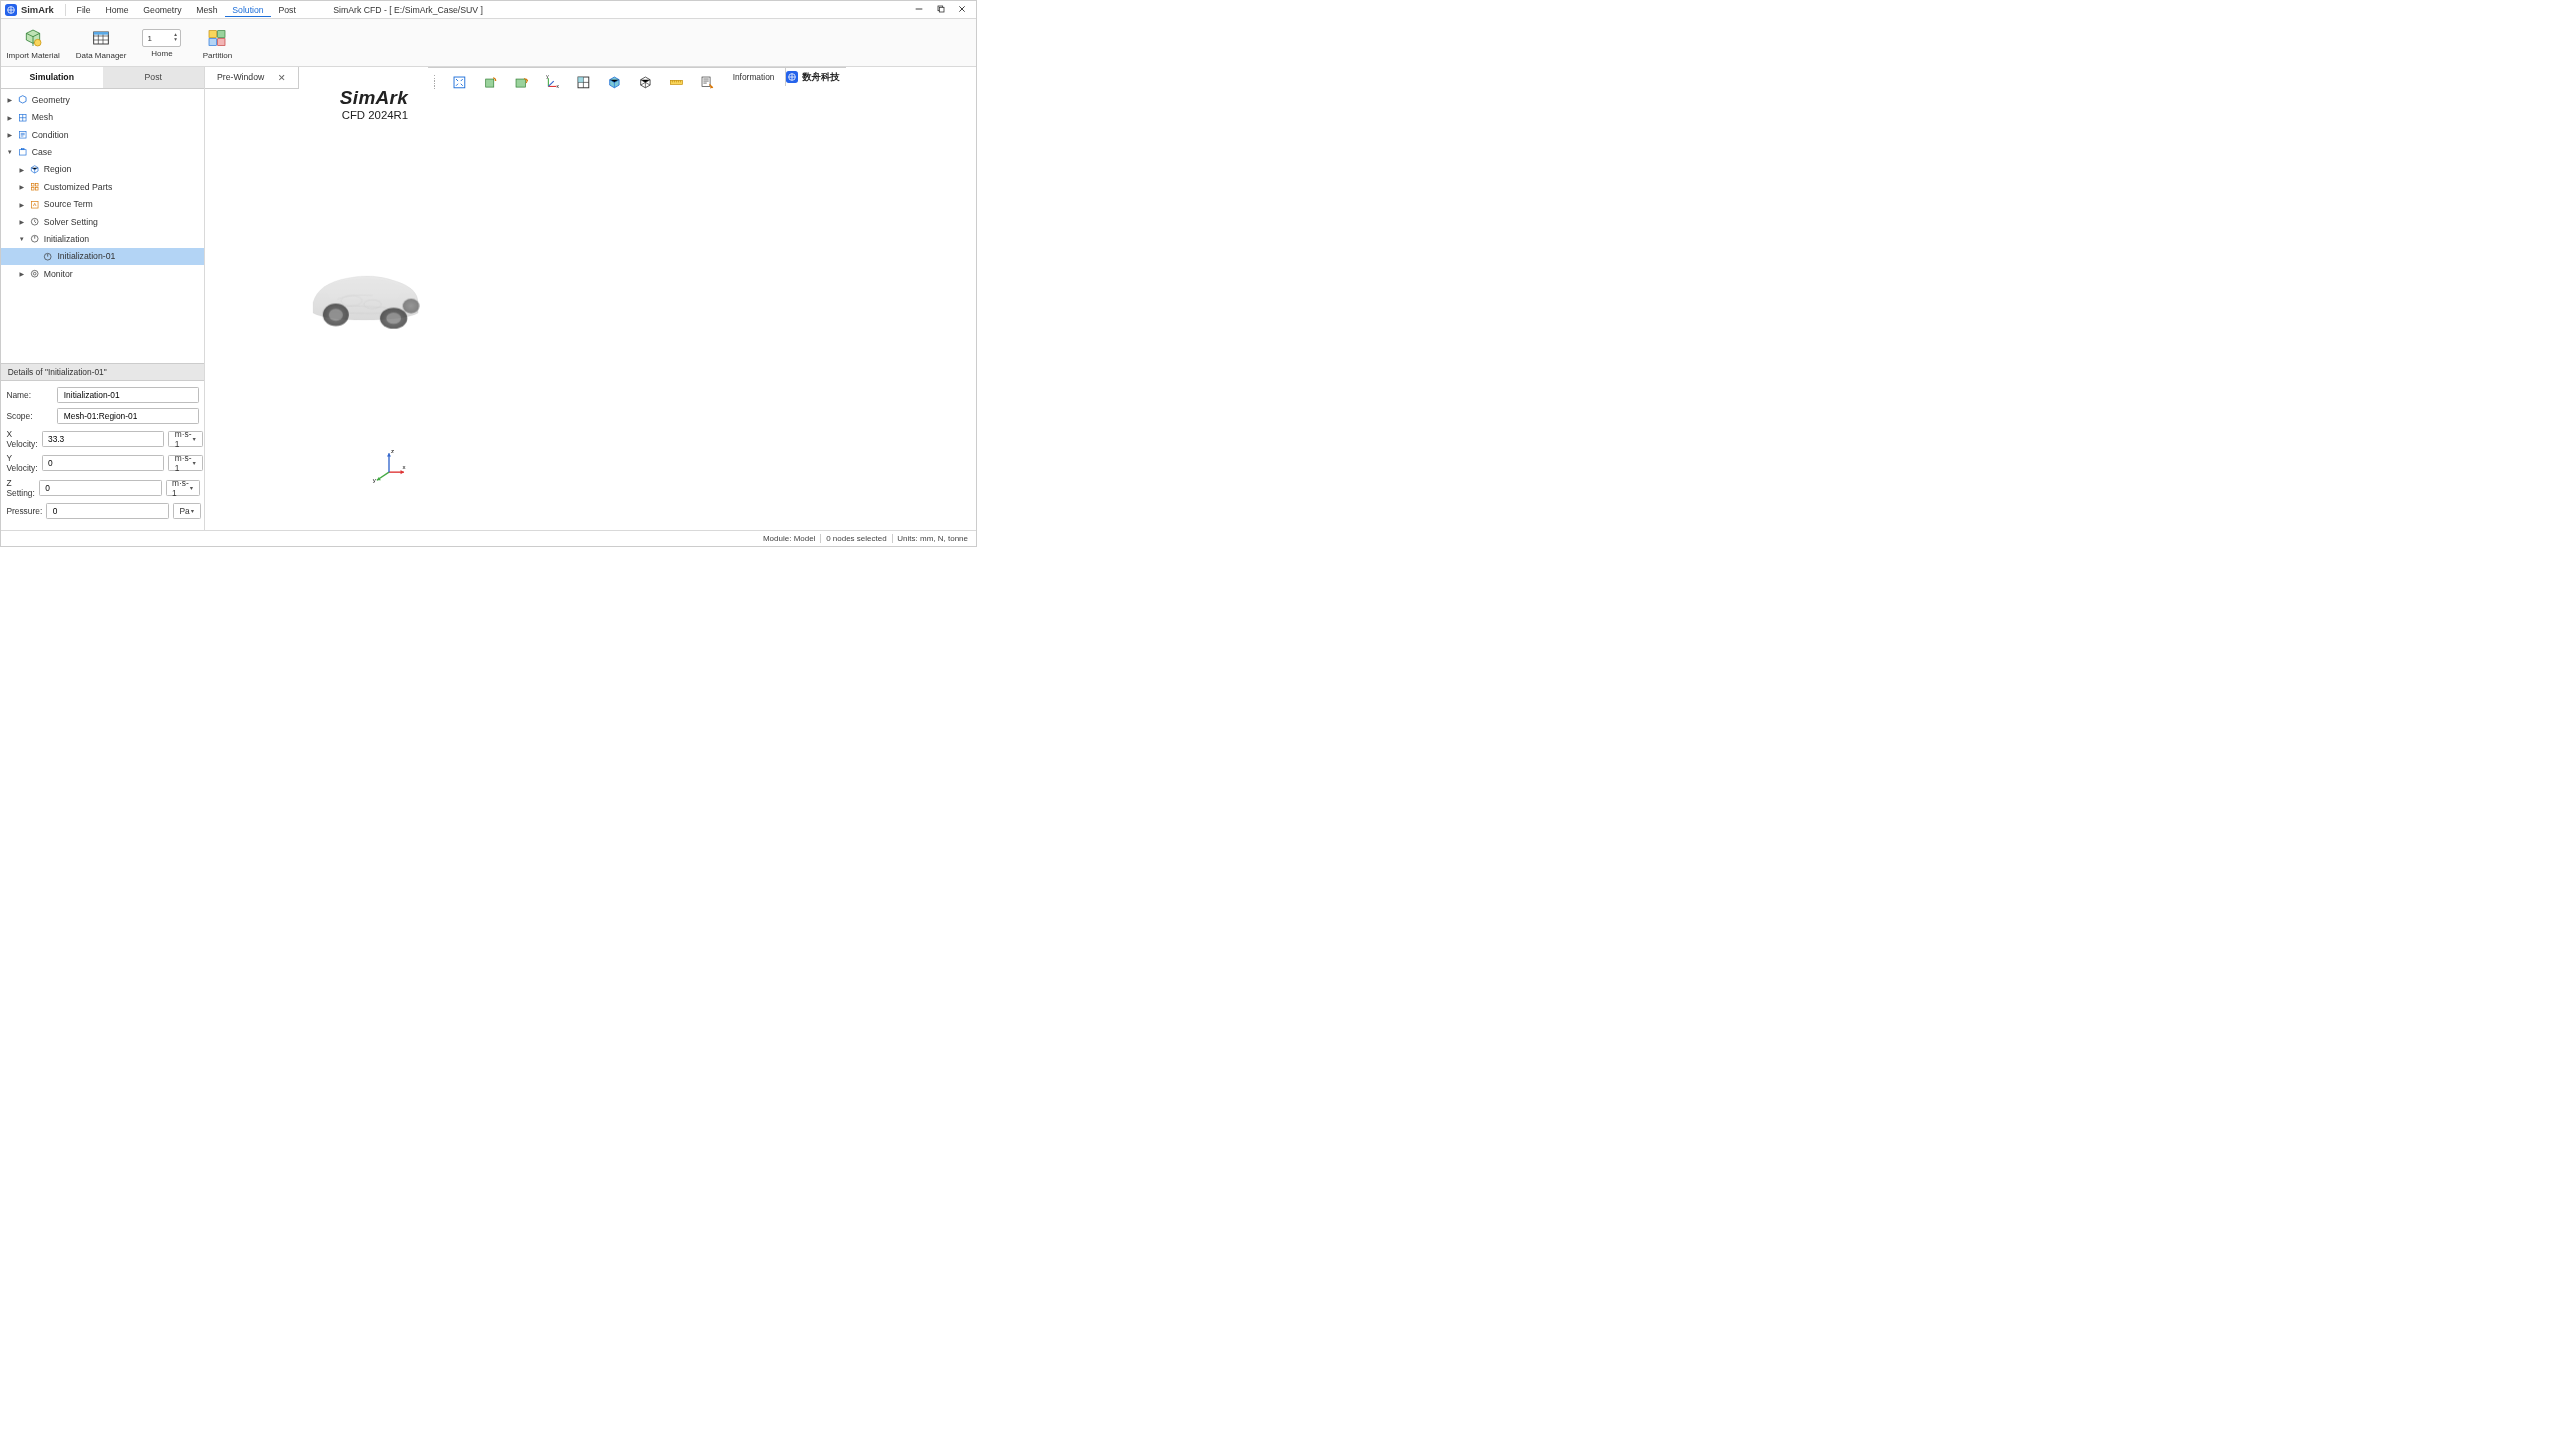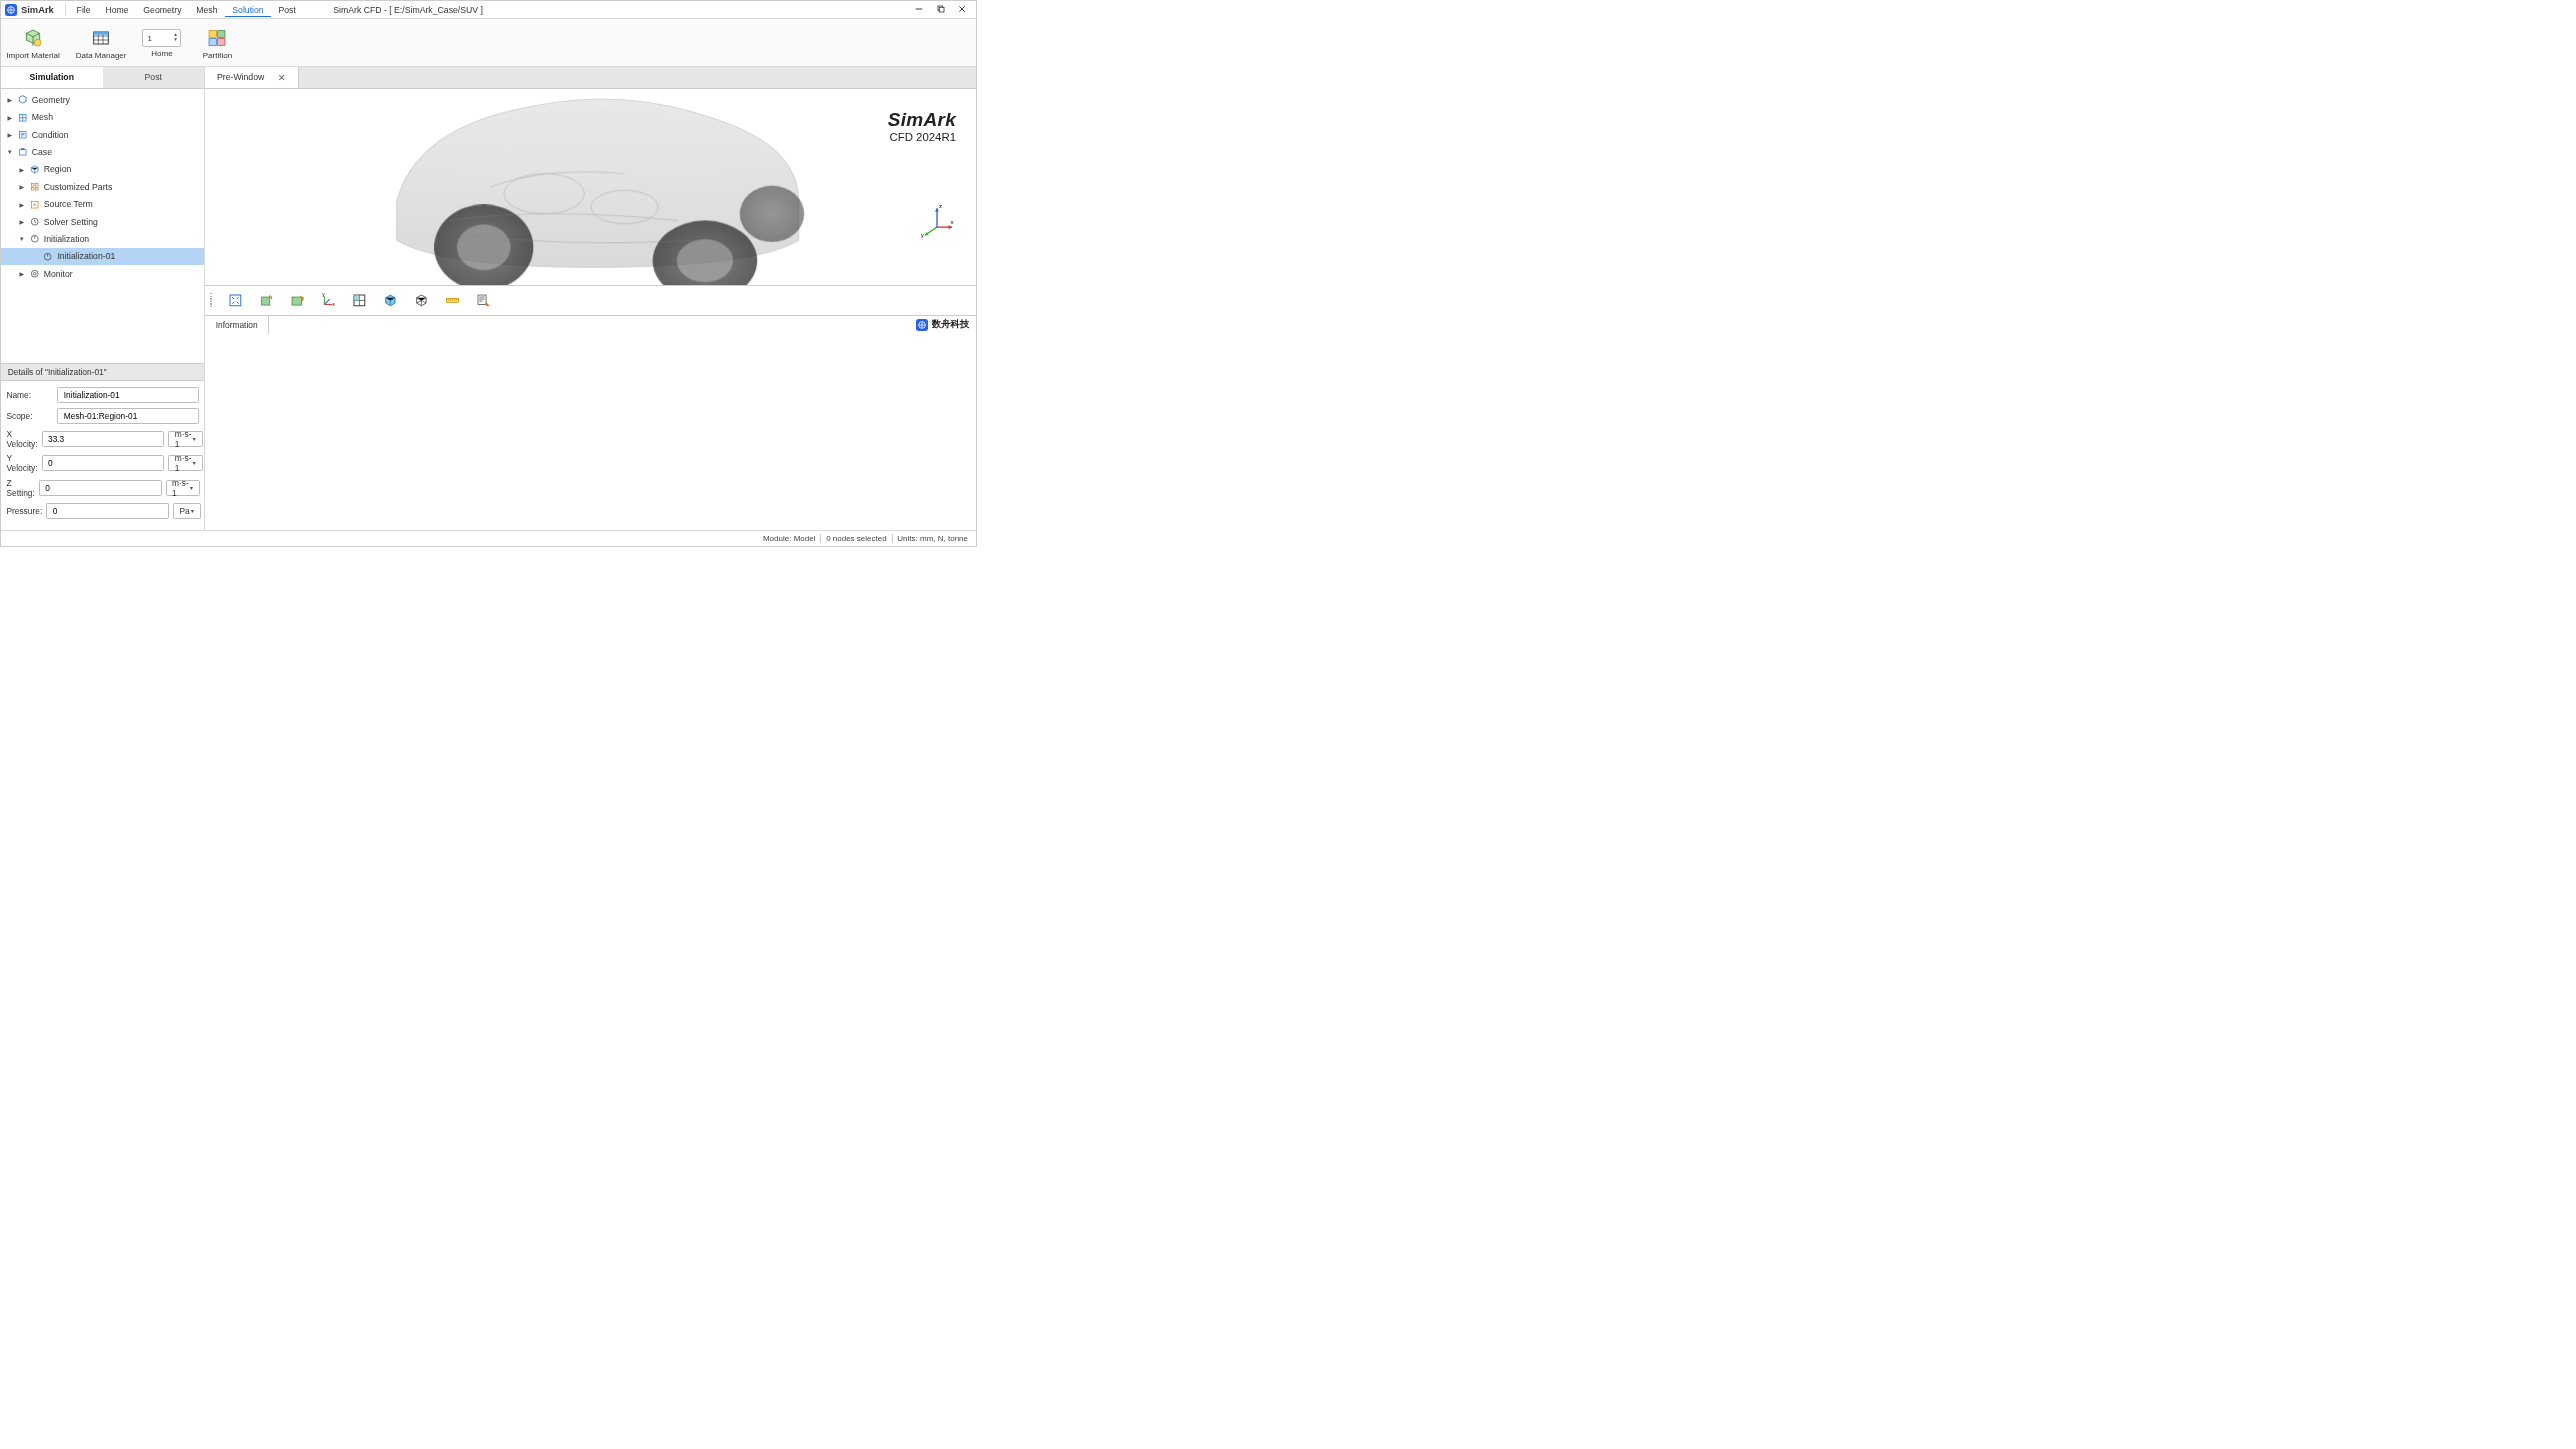--- a/index.html
+++ b/index.html
@@ -47,21 +47,21 @@
 
 .details-hdr { height: 17.4px; background: #e7e7e7; border-top: 0.7px solid #ccc; border-bottom: 0.7px solid #ccc; display: flex; align-items: center; padding: 0 6.7px; font-size: 8.4px; }
 .details-body { padding: 6.7px 5.4px; background: #fff; }
 .drow { display: flex; align-items: center; margin-bottom: 4.7px; gap: 4px; }
 .dlabel { width: 47px; font-size: 8.4px; color: #333; }
 .dinput { flex: 1; height: 16px; border: 0.7px solid #bdbdbd; border-radius: 1.3px; padding: 0 5.4px; font-size: 8.4px; background: #fff; }
 .dunit { width: 60px; height: 16px; border: 0.7px solid #bdbdbd; border-radius: 1.3px; padding: 0 5.4px; font-size: 8.4px; background: #fff; display: flex; align-items: center; justify-content: space-between; cursor: pointer; }
 .dunit .caret-dn { font-size: 5.4px; color: #555; }
 
 
-.right { flex: 1; display: flex; flex-direction: column; min-width: 0; }
+.right { flex: 1; display: flex; flex-direction: row; min-width: 0; }
 .doctabs { height: 21.5px; background: #e6e6e6; display: flex; align-items: stretch; border-bottom: 0.7px solid #ccc; }
 .doctab { display: flex; align-items: center; padding: 0 12px; gap: 13.4px; background: #fff; border-right: 0.7px solid #ccc; font-size: 8.7px; }
 .doctab .tabclose { font-size: 9.4px; color: #666; cursor: pointer; }
 .viewport { flex: 1; background: #fff; position: relative; display: flex; align-items: center; justify-content: center; overflow: hidden; }
 .watermark { position: absolute; top: 20px; right: 20px; text-align: right; color: #222; }
 .watermark .wm1 { font-size: 19px; font-weight: 800; font-style: italic; letter-spacing: 0.3px; }
 .watermark .wm2 { font-size: 11.4px; font-weight: 500; }
 .triad { position: absolute; bottom: 47px; right: 20px; width: 38px; height: 38px; }
 .car-ph { width: 496px; height: 282px; }
 

